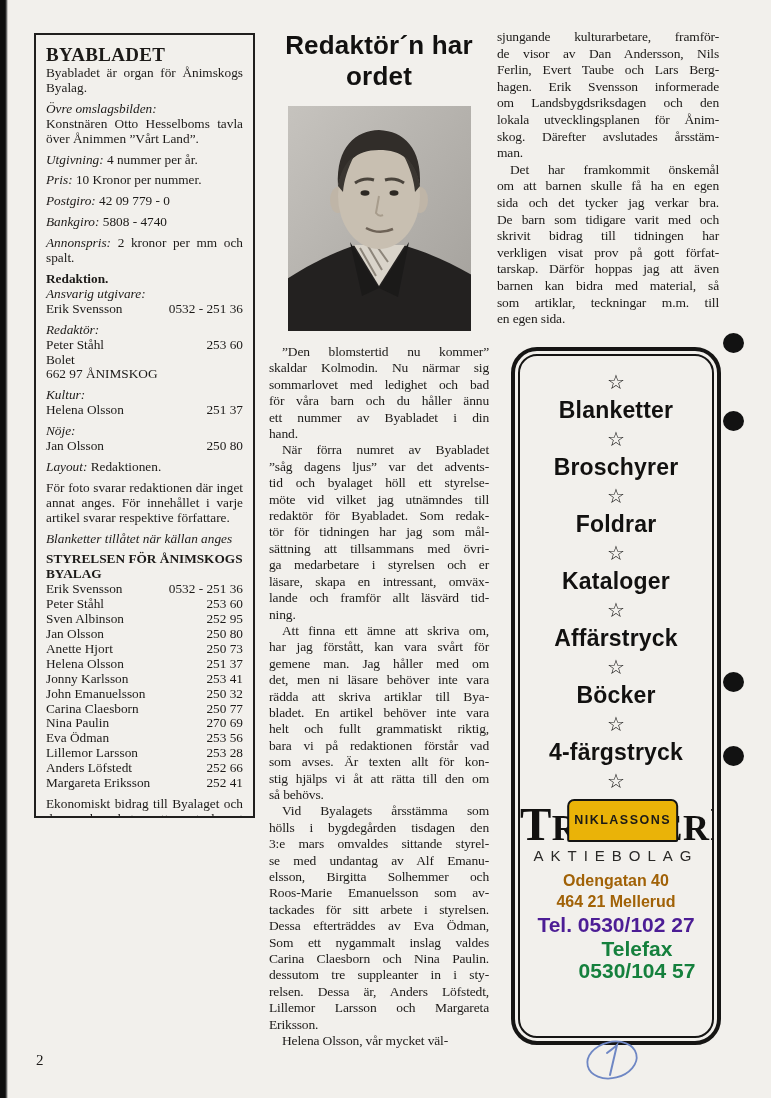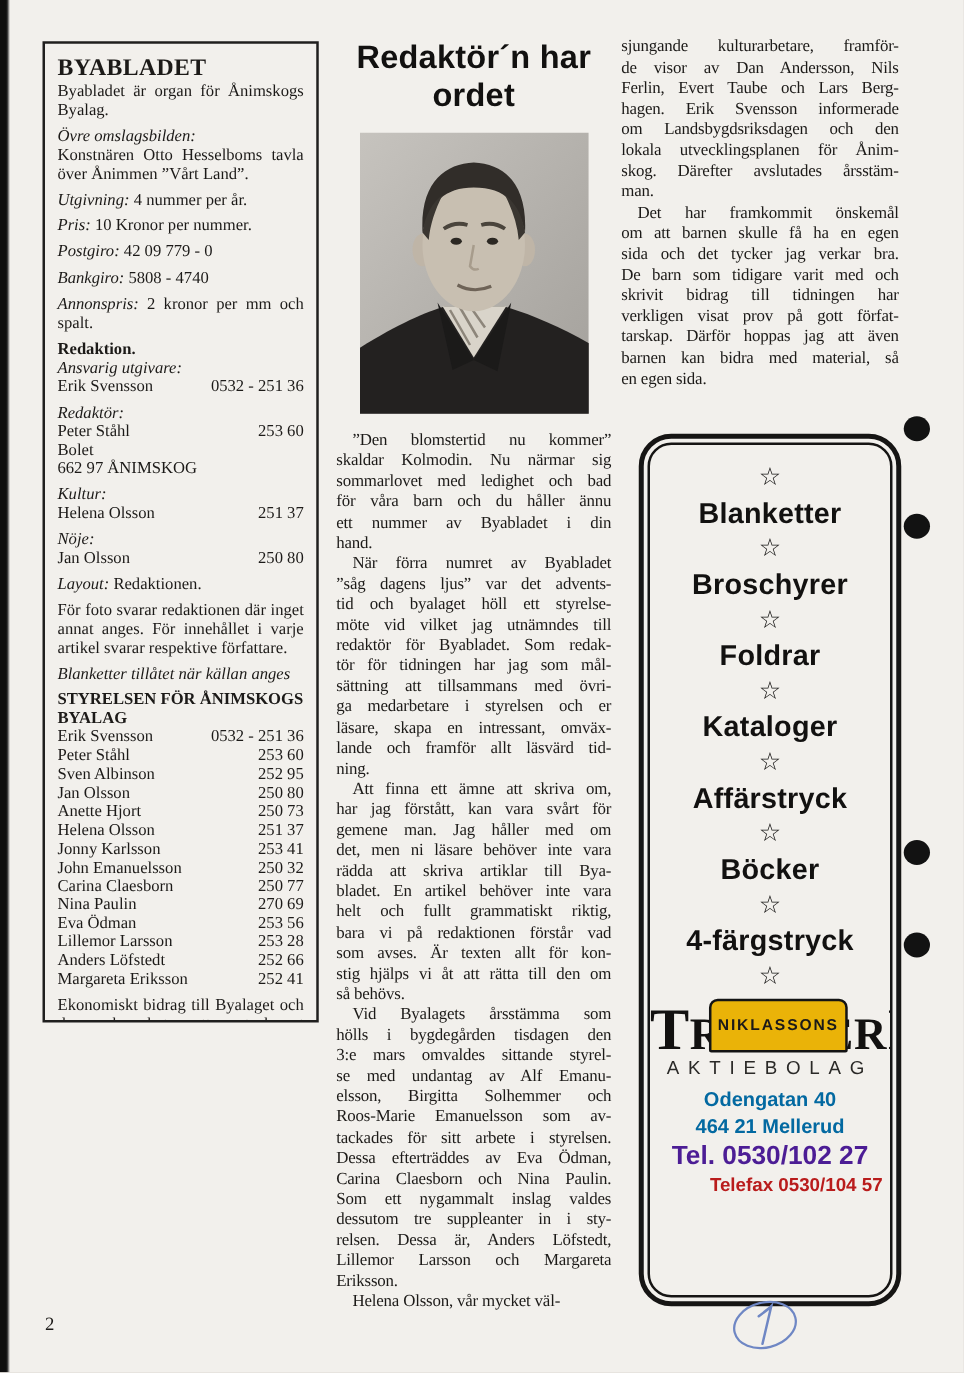--- a/index.html
+++ b/index.html
@@ -41,23 +41,23 @@
         color:#121110;letter-spacing:.2px;}
   .logo{position:relative;margin-top:8px;height:64px;}
   .logo-banner{position:absolute;top:-2px;left:50%;transform:translateX(-44%);
         background:#eab308;border:2px solid #141414;border-radius:7px 7px 2px 2px;
         font-weight:bold;font-size:12.5px;line-height:15px;letter-spacing:1.5px;
         padding:12px 5px;z-index:2;}
   .logo-main{font-family:"Liberation Serif",serif;font-weight:bold;font-size:36px;
         line-height:46px;letter-spacing:.5px;color:#121110;margin-top:2px;}
   .logo-main .cap{font-size:47px;}
   .logo-sub{font-size:15px;letter-spacing:7px;color:#2a2927;margin-top:-4px;}
-  .addr1{font-size:16px;line-height:21px;font-weight:bold;color:#0369a1;}
+  .addr1{font-size:16px;line-height:21px;font-weight:bold;color:#a16207;}
   .addr-tel{font-size:21px;line-height:26px;font-weight:bold;color:#4c1d95;}
-  .addr-fax{font-size:15px;line-height:22px;font-weight:bold;color:#b91c1c;padding-left:42px;}
+  .addr-fax{font-size:21px;line-height:22px;font-weight:bold;color:#15803d;padding-left:42px;}
   .addr-wrap{margin-top:5px;}
   
   .dot{position:absolute;left:723px;width:21px;height:20px;border-radius:50%;background:#121212;}
   
   .page-number{position:absolute;left:36px;top:1052px;font-size:15px;}
   .handwritten{position:absolute;left:578px;top:1030px;}
 </style>
 </head>
 <body>
 
@@ -249,22 +249,22 @@
         <div class="tl">stig hjälps vi åt att rätta till den om</div>
         <div class="tl last">så behövs.</div>
         <div class="tl ind">Vid Byalagets årsstämma som</div>
         <div class="tl">hölls i bygdegården tisdagen den</div>
         <div class="tl">3:e mars omvaldes sittande styrel-</div>
         <div class="tl">se med undantag av Alf Emanu-</div>
         <div class="tl">elsson, Birgitta Solhemmer och</div>
         <div class="tl">Roos-Marie Emanuelsson som av-</div>
         <div class="tl">tackades för sitt arbete i styrelsen.</div>
         <div class="tl">Dessa efterträddes av Eva Ödman,</div>
+        <div class="tl">Som ett nygammalt inslag valdes</div>
         <div class="tl">Carina Claesborn och Nina Paulin.</div>
-        <div class="tl">Som ett nygammalt inslag valdes</div>
         <div class="tl">dessutom tre suppleanter in i sty-</div>
         <div class="tl">relsen. Dessa är, Anders Löfstedt,</div>
         <div class="tl">Lillemor Larsson och Margareta</div>
         <div class="tl last">Eriksson.</div>
         <div class="tl last ind">Helena Olsson, vår mycket väl-</div>
       </div>
   </div>
 
   <div class="right-col">
     <div id="right-text" class="coltext">
@@ -277,20 +277,21 @@
         <div class="tl">skog. Därefter avslutades årsstäm-</div>
         <div class="tl last">man.</div>
         <div class="tl ind">Det har framkommit önskemål</div>
         <div class="tl">om att barnen skulle få ha en egen</div>
         <div class="tl">sida och det tycker jag verkar bra.</div>
         <div class="tl">De barn som tidigare varit med och</div>
         <div class="tl">skrivit bidrag till tidningen har</div>
         <div class="tl">verkligen visat prov på gott förfat-</div>
         <div class="tl">tarskap. Därför hoppas jag att även</div>
         <div class="tl">barnen kan bidra med material, så</div>
+        <div class="tl">som artiklar, teckningar m.m. till</div>
         <div class="tl last">en egen sida.</div>
       </div>
   </div>
 
   <div class="ad-box">
     <div class="ad-inner">
       <div id="ad-items">
           <div class="ad-star">☆</div>
           <div class="ad-item">Blanketter</div>
           <div class="ad-star">☆</div>

